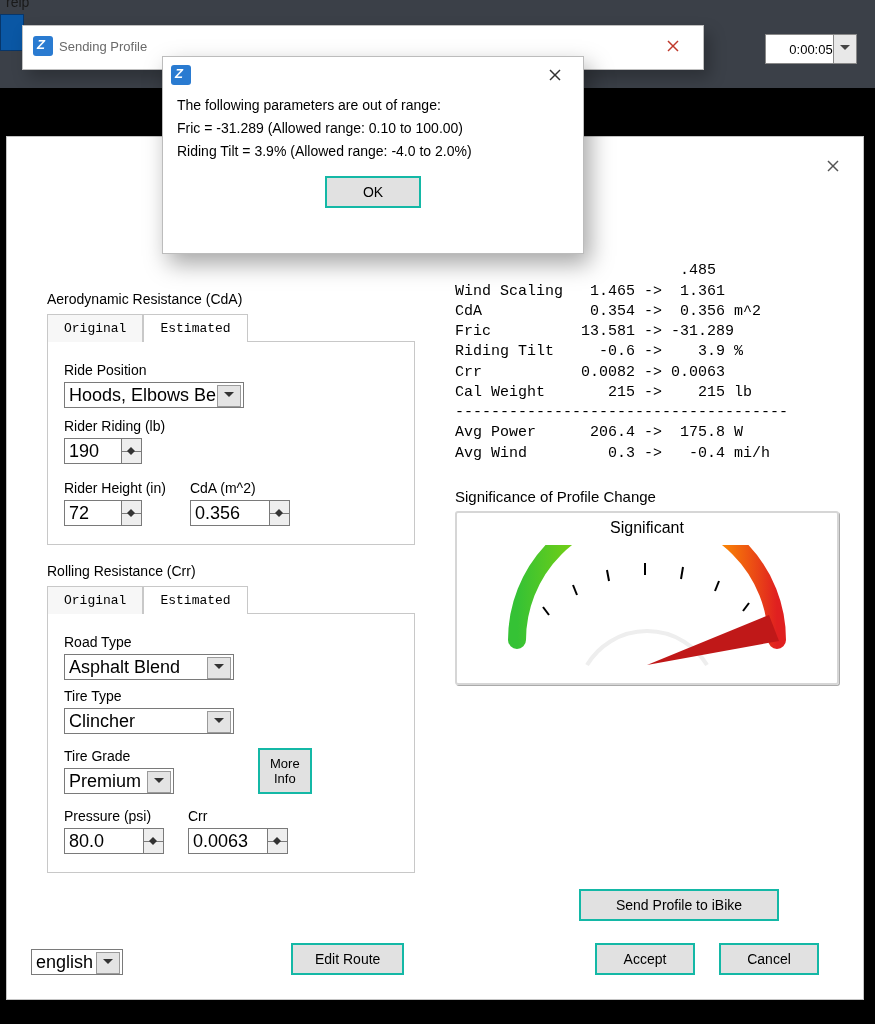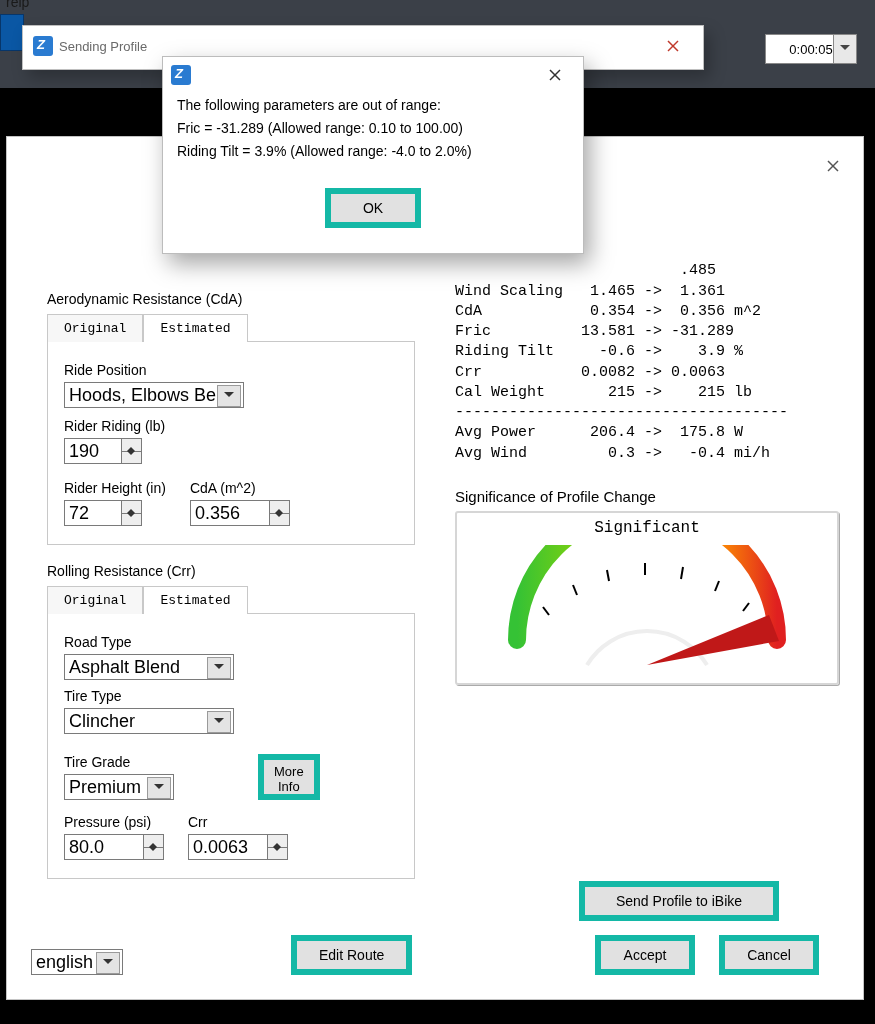--- a/index.html
+++ b/index.html
@@ -60,30 +60,30 @@
   .combo .arrow{position:absolute;right:2px;top:2px;width:22px;height:20px;background:#e4e4e4;border:1px solid #9a9a9a;}
   .combo .arrow::after{content:"";position:absolute;left:6px;top:6px;border:5px solid transparent;border-top-color:#333;}
   .spin{display:flex;align-items:center;position:relative;}
   .spin .spinbtns{position:absolute;right:0;top:0;width:20px;height:100%;display:flex;flex-direction:column;}
   .spin .spinbtns div{flex:1;border-left:1px solid #7a7a7a;background:#eee;position:relative;}
   .spin .spinbtns div:first-child{border-bottom:1px solid #7a7a7a;}
   .spin .spinbtns div::after{content:"";position:absolute;left:5px;border:4px solid transparent;}
   .spin .spinbtns div:first-child::after{top:4px;border-bottom-color:#333;}
   .spin .spinbtns div:last-child::after{bottom:4px;border-top-color:#333;}
 
-  .btn{background:var(--btn-face);border:6px solid #14b8a6;padding:6px 22px;font-size:14px;cursor:default;margin-top:12px;}
+  .btn{background:var(--btn-face);border:2px solid #14b8a6;padding:6px 22px;font-size:14px;cursor:default;}
   .btn-sm{padding:4px 10px;font-size:13px;}
 
   
   .mono{font-family:"Courier New",monospace;font-size:15px;white-space:pre;line-height:1.35;margin-top:90px;}
 
   .sig-panel{margin-top:24px;}
   .sig-label{font-size:15px;margin-bottom:6px;}
   .sig-frame{border:2px solid #d6d6d6;border-radius:3px;width:380px;height:170px;box-shadow:inset 0 0 0 1px #fff, 1px 1px 0 #aaa;position:relative;}
-  .sig-caption{text-align:center;font-size:16px;padding-top:6px;font-family:Liberation Mono, monospace;}
+  .sig-caption{text-align:center;font-size:16px;padding-top:6px;}
   .show-chk{display:flex;align-items:center;gap:6px;justify-content:center;margin-top:22px;font-size:15px;}
   .show-chk .box{width:15px;height:15px;border:1px solid #333;}
 
   .btn-row{position:absolute;bottom:24px;right:44px;display:flex;gap:24px;justify-content:center;}
   .send-row{position:absolute;bottom:78px;right:84px;}
   .edit-route{position:absolute;bottom:24px;left:284px;}
   .lang-combo{position:absolute;bottom:24px;left:24px;}
 
   
   .msg-dlg{

